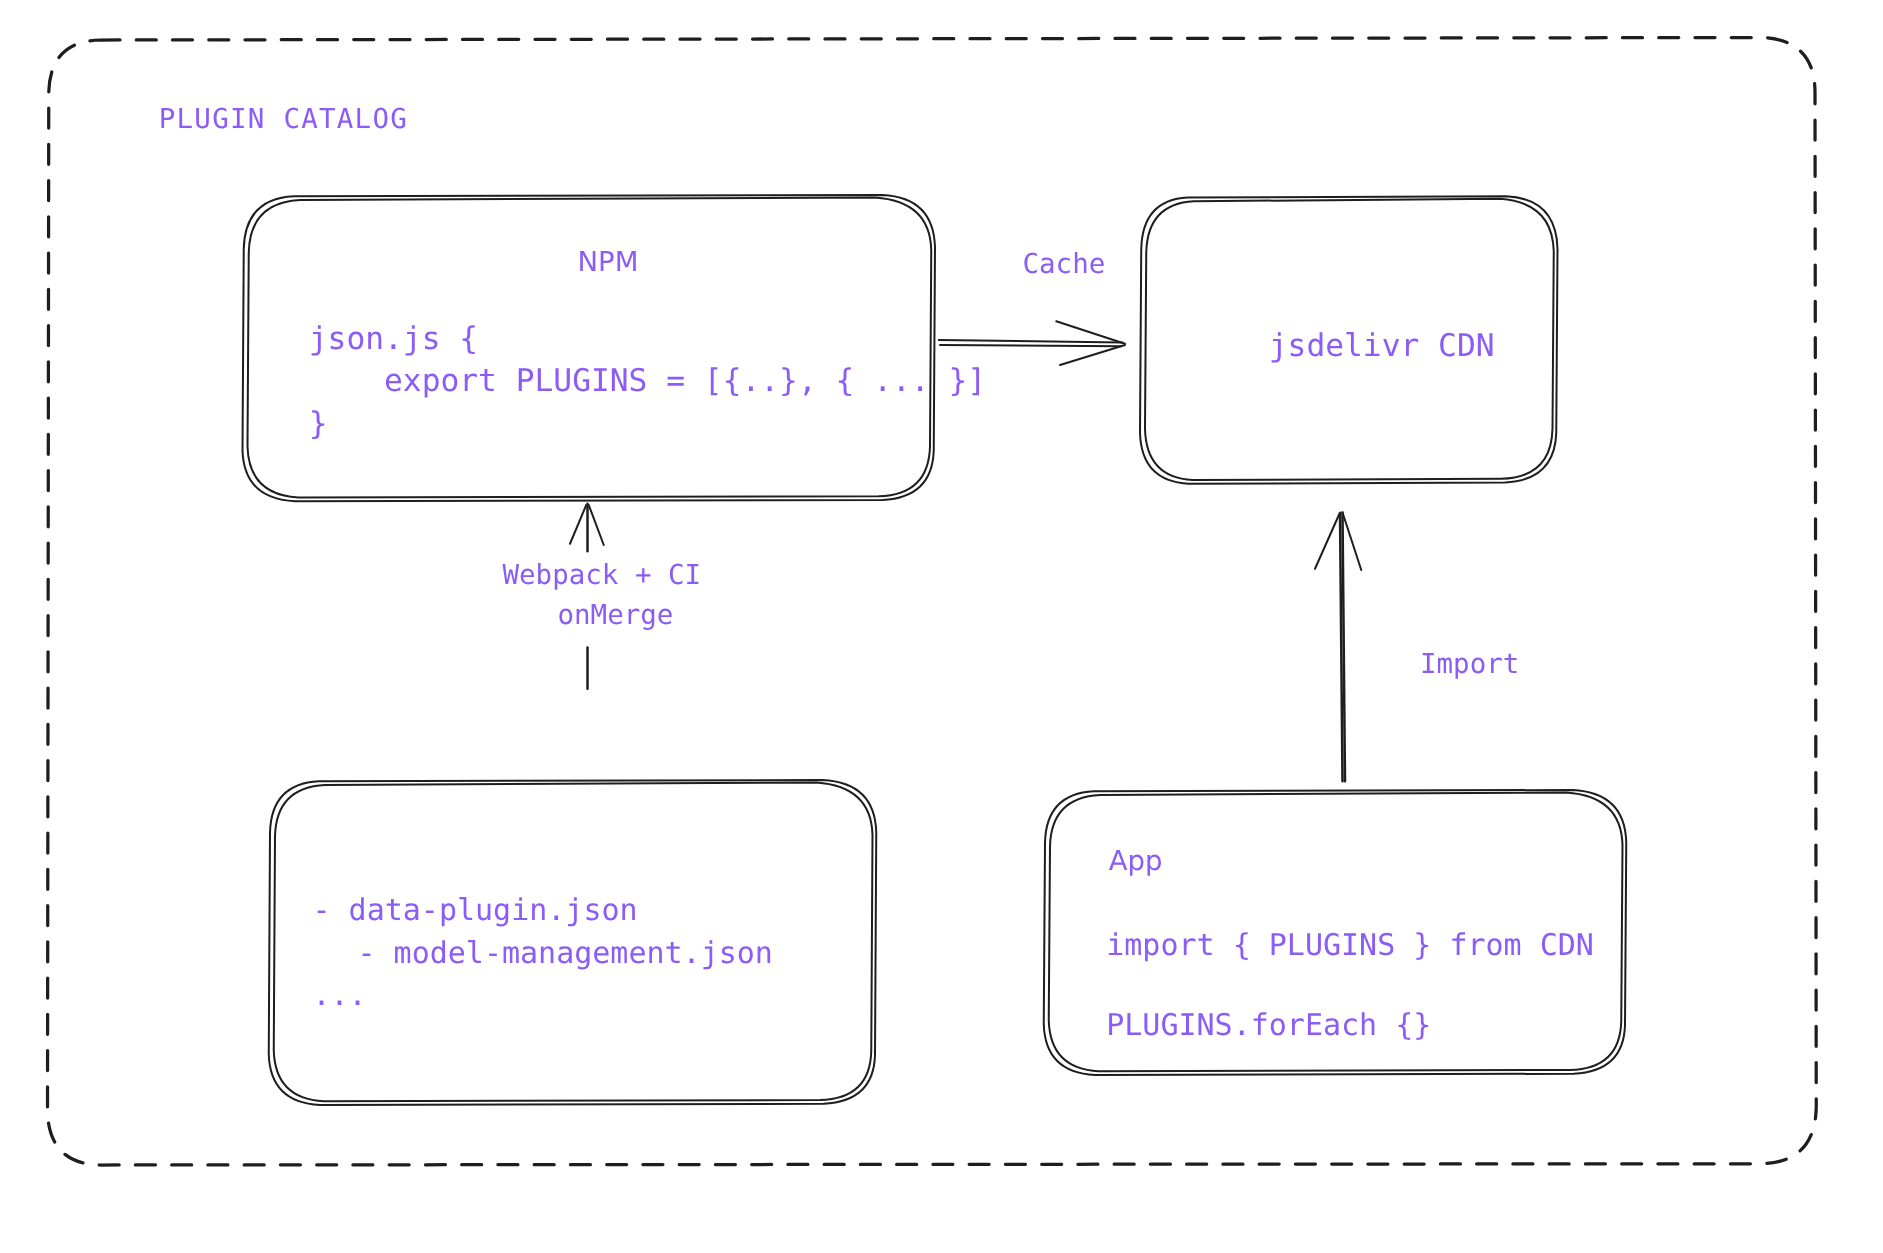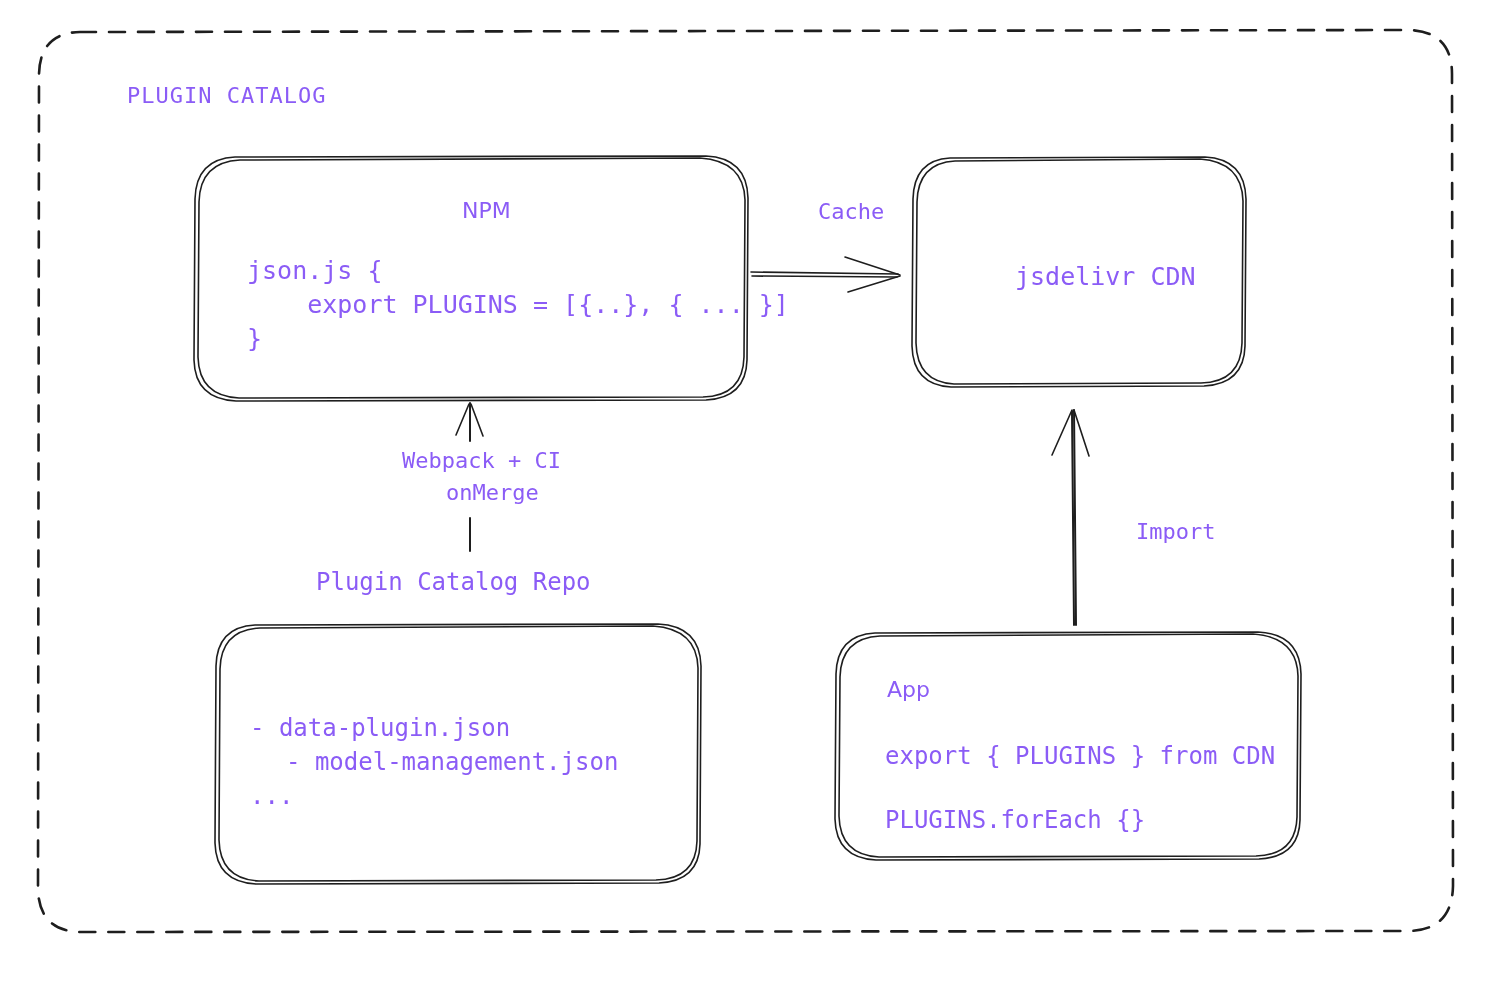--- a/index.html
+++ b/index.html
@@ -137,25 +137,24 @@
   <div class="txt code" style="left:219px; top:286px;">    export PLUGINS = [{..}, { ... }]</div>
   <div class="txt code" style="left:219px; top:320px;">}</div>
 
   <div class="txt node-label" style="left:987px; top:264px;">jsdelivr CDN</div>
 
   <div class="txt edge-label" style="left:790px; top:201px;">Cache</div>
 
   <div class="txt edge-label" style="left:374px; top:450px;">Webpack + CI</div>
   <div class="txt edge-label" style="left:418px; top:482px;">onMerge</div>
 
-  <div class="txt caption" style="left:288px; top:570px;">Plugin Catalog Repo</div>
 
   <div class="txt code-sm" style="left:222px; top:710px;">- data-plugin.json</div>
   <div class="txt code-sm" style="left:222px; top:744px;padding-left:36px;">- model-management.json</div>
   <div class="txt code-sm" style="left:222px; top:778px;">...</div>
 
   <div class="txt edge-label" style="left:1108px; top:521px;">Import</div>
 
   <div class="txt box-head-sans" style="left:859px; top:679px;">App</div>
-  <div class="txt code-sm" style="left:857px; top:738px;">export { PLUGINS } from CDN</div>
+  <div class="txt code-sm" style="left:857px; top:738px;">import { PLUGINS } from CDN</div>
   <div class="txt code-sm" style="left:857px; top:802px;">PLUGINS.forEach {}</div>
 
 </div>
 
 </body></html>

